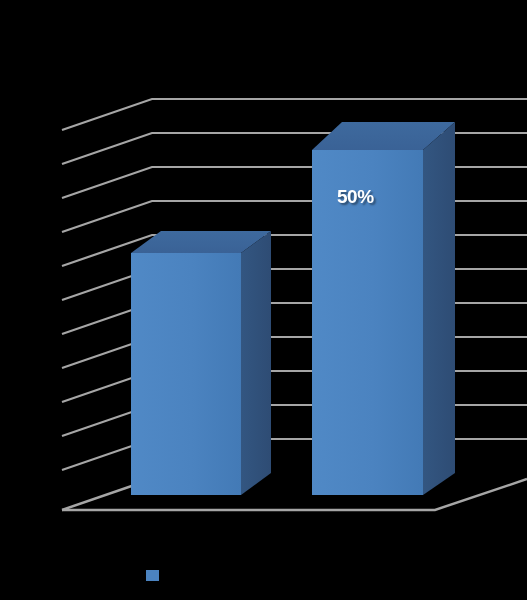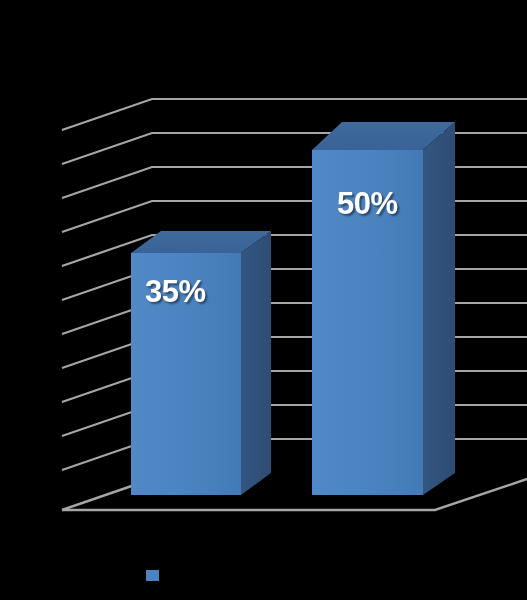--- a/index.html
+++ b/index.html
@@ -25,21 +25,21 @@
     left: 0;
     top: 0;
     width: 527px;
     height: 600px;
     display: block;
   }
   .data-label {
     position: absolute;
     color: #FFFFFF;
     font-weight: bold;
-    font-size: 31px;
+    font-size: 19px;
     font-family: "Liberation Sans", sans-serif;
     letter-spacing: -0.5px;
     text-shadow: 2px 2px 2px rgba(0,0,0,0.45);
     white-space: nowrap;
   }
   #data-label-0 { left: 145px; top: 274px; }
   #data-label-1 { left: 337px; top: 186px; }
 
   #legend-row {
     position: absolute;
@@ -129,21 +129,20 @@
     <g id="bar-1">
 
       <polygon points="312,150 342,122 455,122 423,150" fill="url(#gradTop)"></polygon>
 
       <polygon points="423,150 455,122 455,473 423,495" fill="url(#gradSide)"></polygon>
 
       <polygon points="312,150 423,150 423,495 312,495" fill="url(#gradFront)"></polygon>
     </g>
   </svg>
 
-  <div class="data-label" id="data-label-0">35%</div>
 
   <div class="data-label" id="data-label-1">50%</div>
 
   <div id="legend-row">
     <span id="legend-swatch"></span>
     <span id="legend-text"></span>
   </div>
 
 </div>
 

